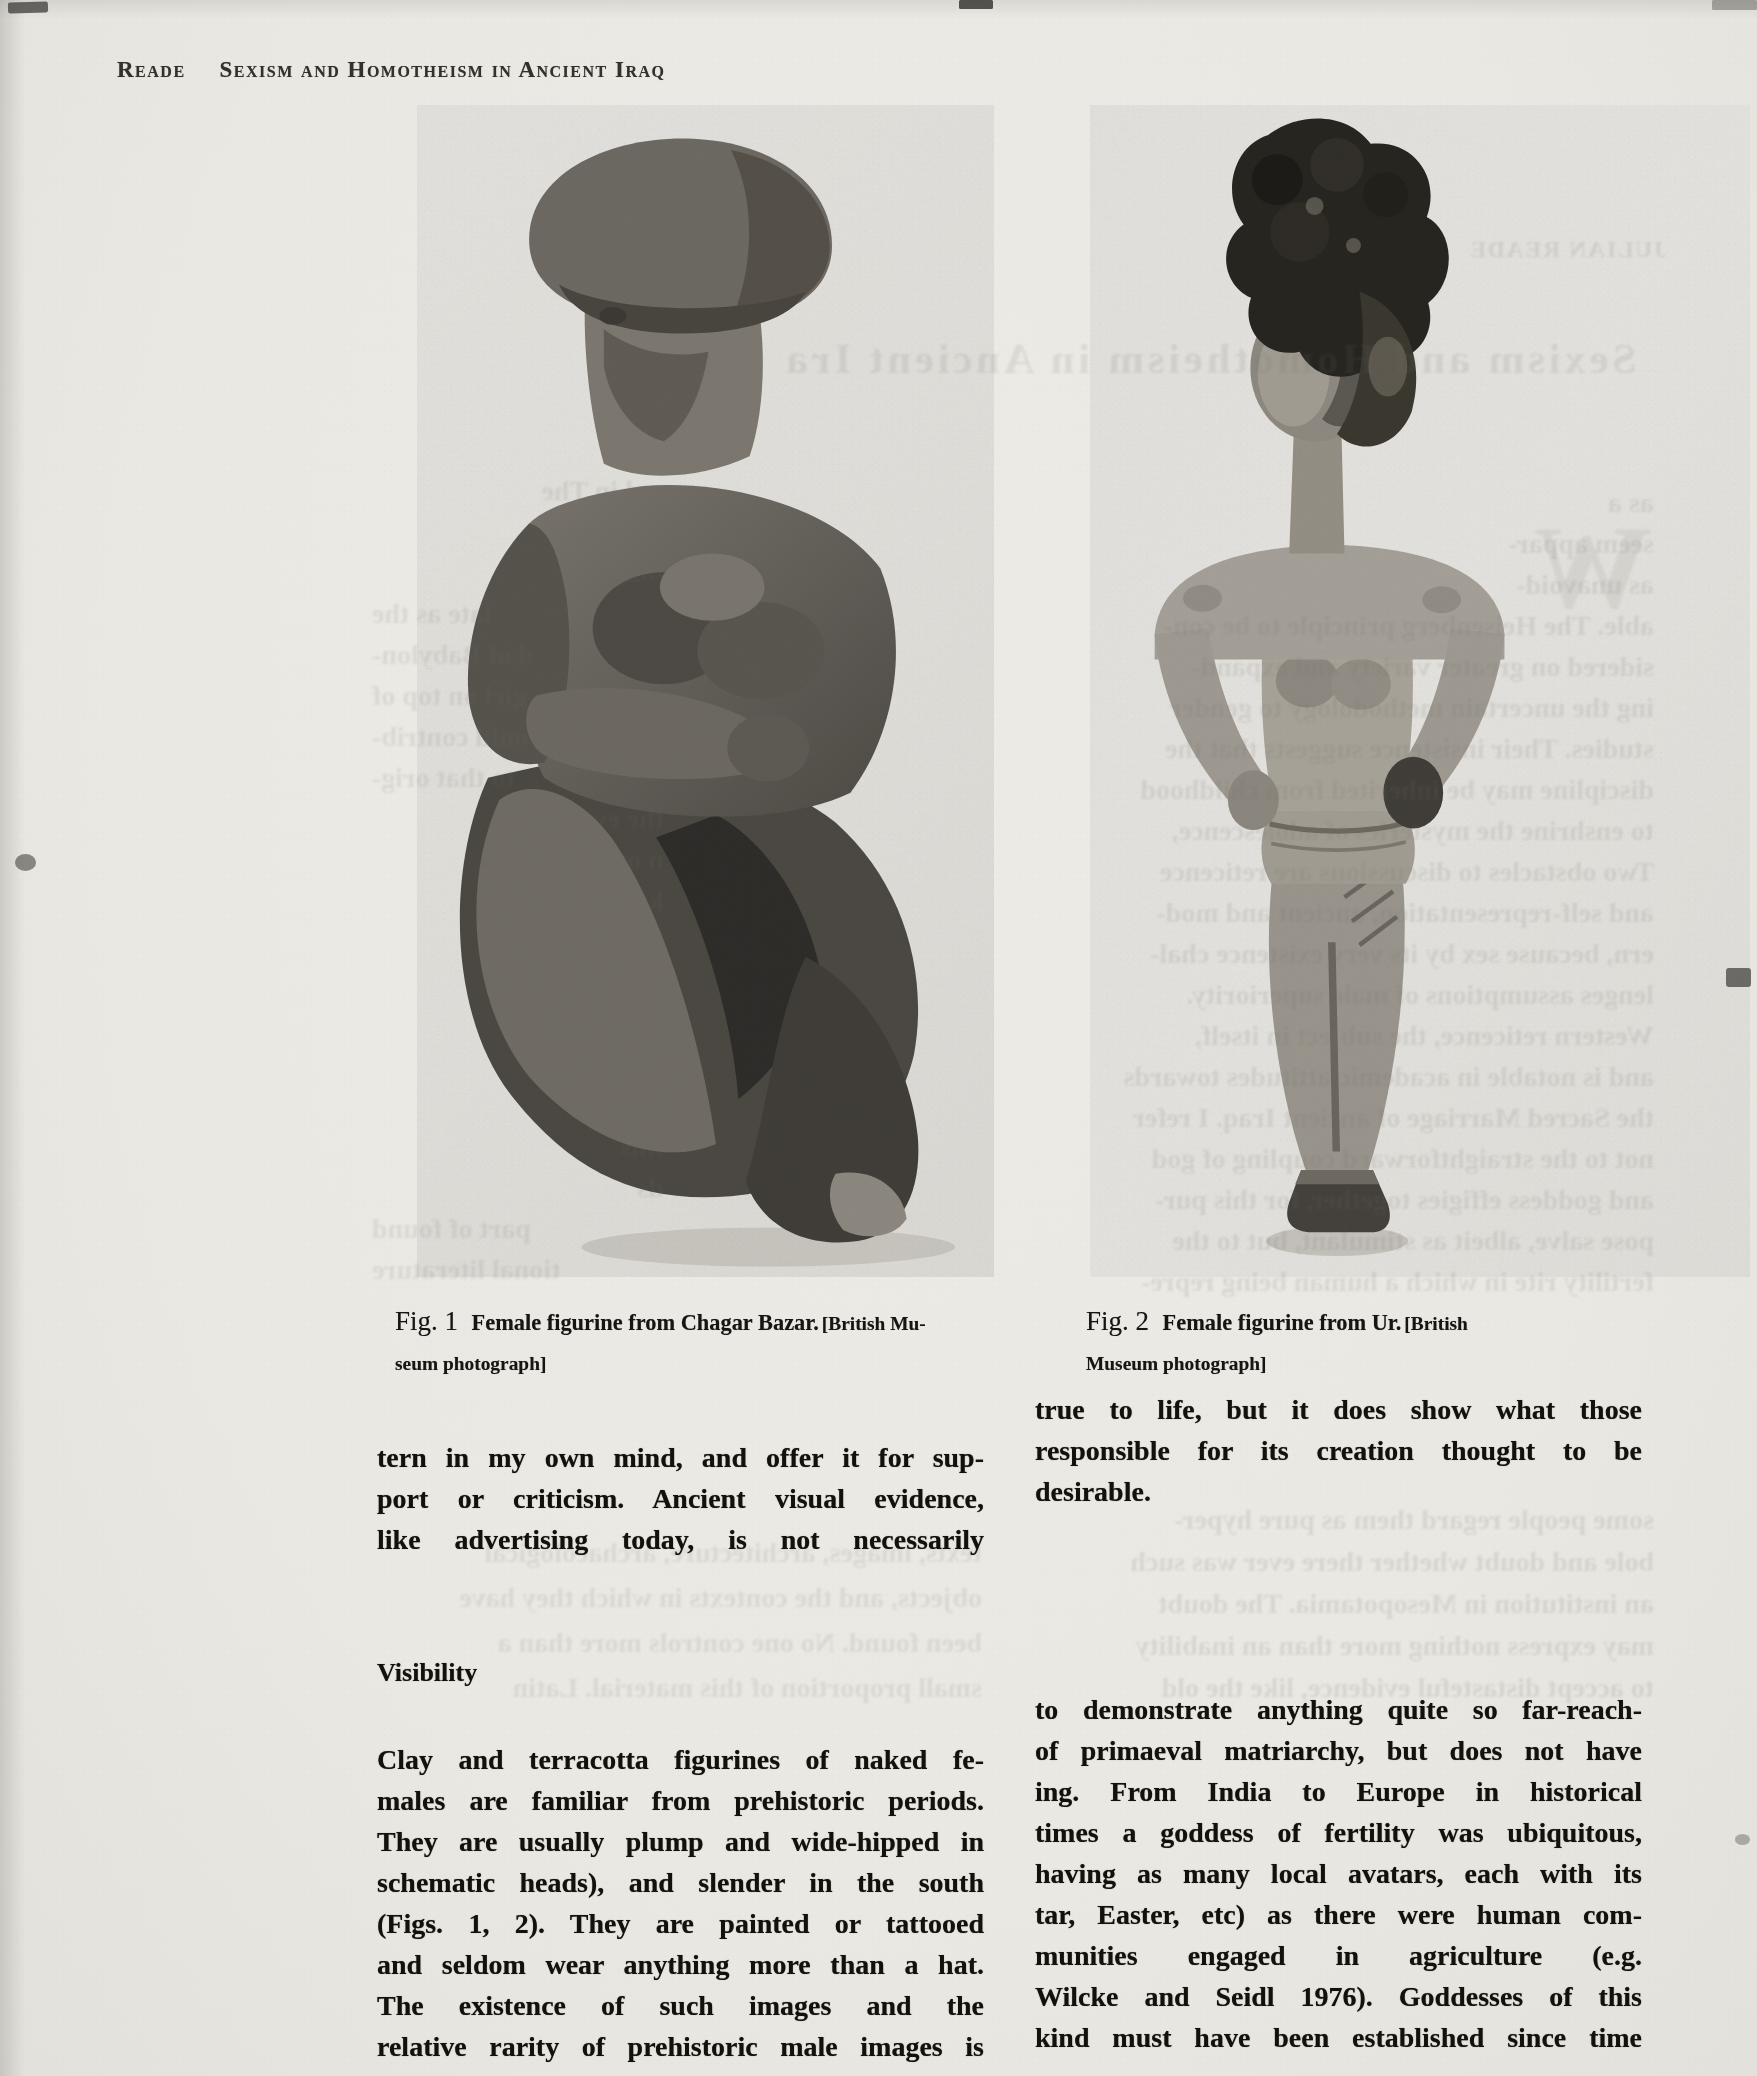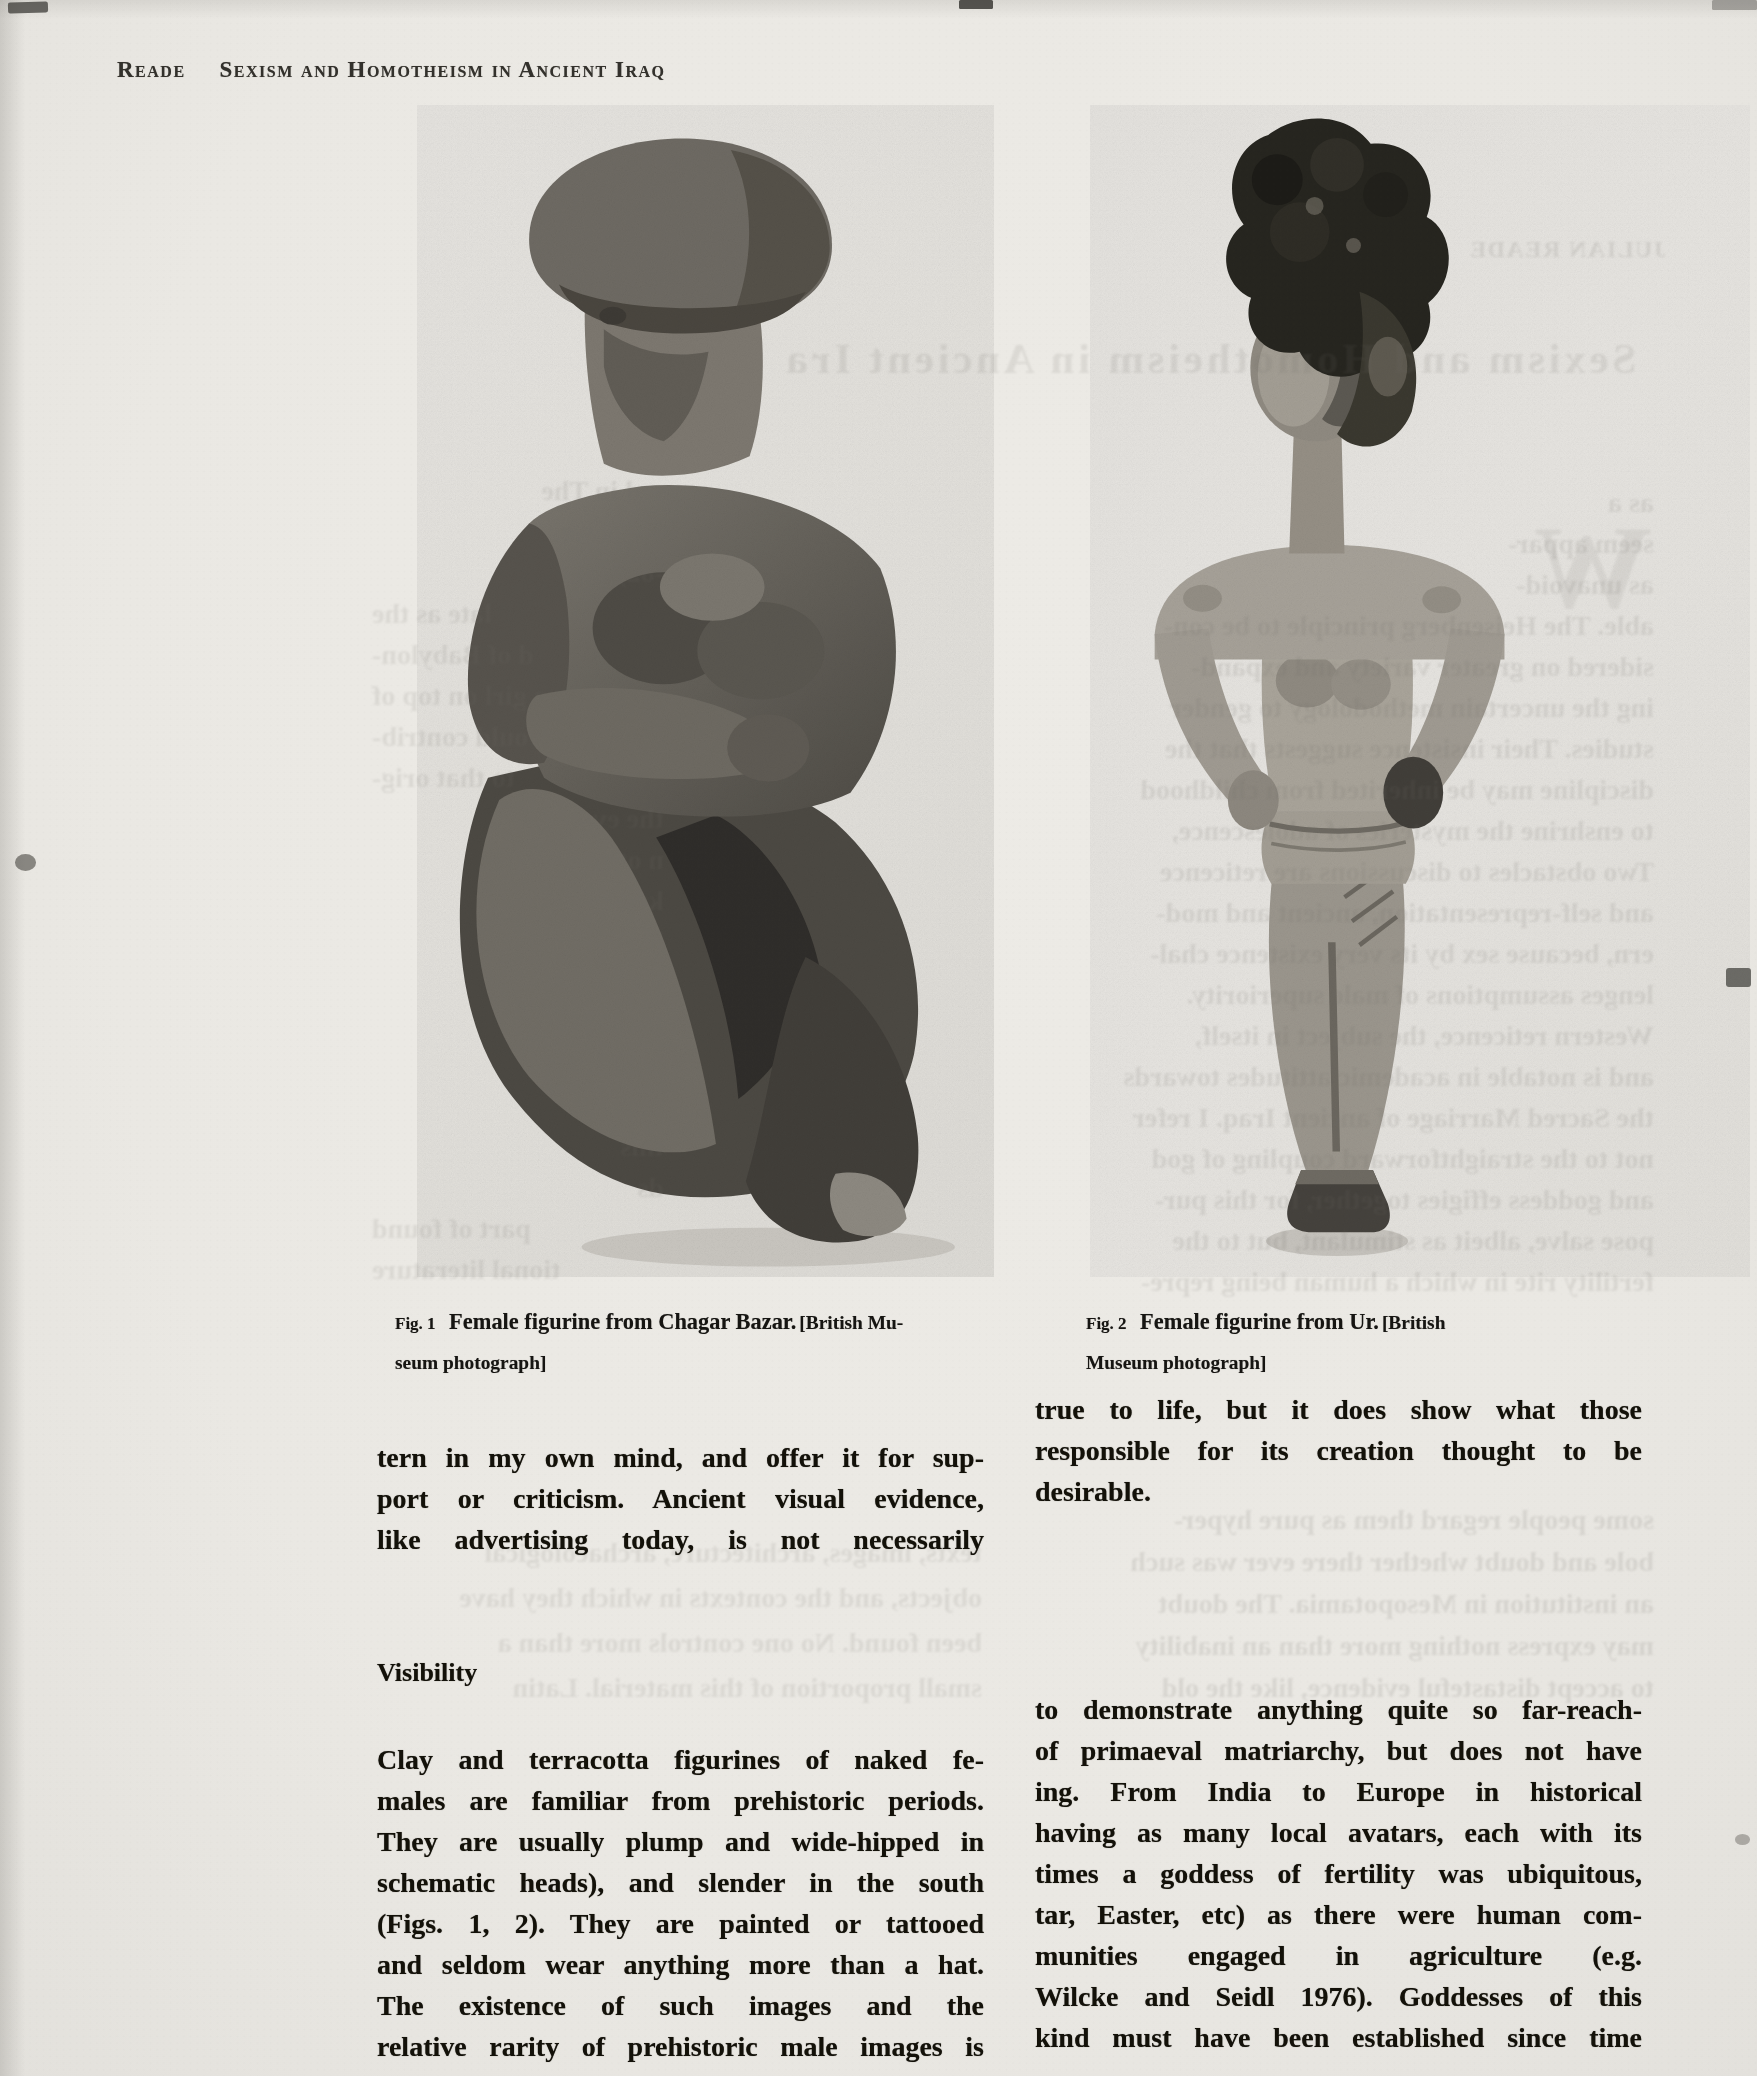--- a/index.html
+++ b/index.html
@@ -60,21 +60,21 @@
   #ghost-right{left:1035px;top:482px;width:619px;font-size:28px;line-height:41px;opacity:.14;}
   #ghost-dropcap{left:1534px;top:500px;font-size:118px;opacity:.10;font-weight:700;}
   #ghost-mid-left{left:375px;top:1530px;width:607px;font-size:28px;line-height:45px;opacity:.13;}
   #ghost-mid-right{left:1035px;top:1499px;width:619px;font-size:28px;line-height:42px;opacity:.15;}
 
   
   .caption{position:absolute;z-index:3;color:#161512;line-height:37px;
     text-shadow:0 0 0.7px rgba(30,28,24,.4);}
   #caption1{left:395px;top:1303px;width:598px;}
   #caption2{left:1086px;top:1303px;width:613px;}
-  .cap-label{font-weight:700;font-size:17px;margin-right:13.5px;}
+  .cap-label{font-weight:400;font-size:27px;margin-right:13.5px;}
   .cap-main{font-weight:700;font-size:22.4px;}
   .cap-credit{font-weight:700;font-size:19.4px;}
 
   
   .col{
     position:absolute;z-index:3;width:607px;color:#131109;
     font-size:28px;line-height:41px;font-weight:700;
     text-shadow:0 0 0.9px rgba(25,22,18,.55);
   }
   #col-left{left:377px;top:1389px;height:687px;margin-top:48px;}
@@ -278,22 +278,22 @@
   <div class="col" id="col-right">
     <div class="block para1">
         <div class="line">true to life, but it does show what those</div>
         <div class="line">responsible for its creation thought to be</div>
         <div class="line no-j">desirable.</div>
       </div>
     <div class="block para2">
         <div class="line">to demonstrate anything quite so far-reach-</div>
         <div class="line">of primaeval matriarchy, but does not have</div>
         <div class="line">ing. From India to Europe in historical</div>
+        <div class="line">times a goddess of fertility was ubiquitous,</div>
         <div class="line">having as many local avatars, each with its</div>
-        <div class="line">times a goddess of fertility was ubiquitous,</div>
         <div class="line">tar, Easter, etc) as there were human com-</div>
         <div class="line">munities engaged in agriculture (e.g.</div>
         <div class="line">Wilcke and Seidl 1976). Goddesses of this</div>
         <div class="line">kind must have been established since time</div>
       </div>
   </div>
 
   <div class="artifact" id="art-top-left"></div>
   <div class="artifact" id="art-top-dash"></div>
   <div class="artifact" id="art-top-right"></div>

